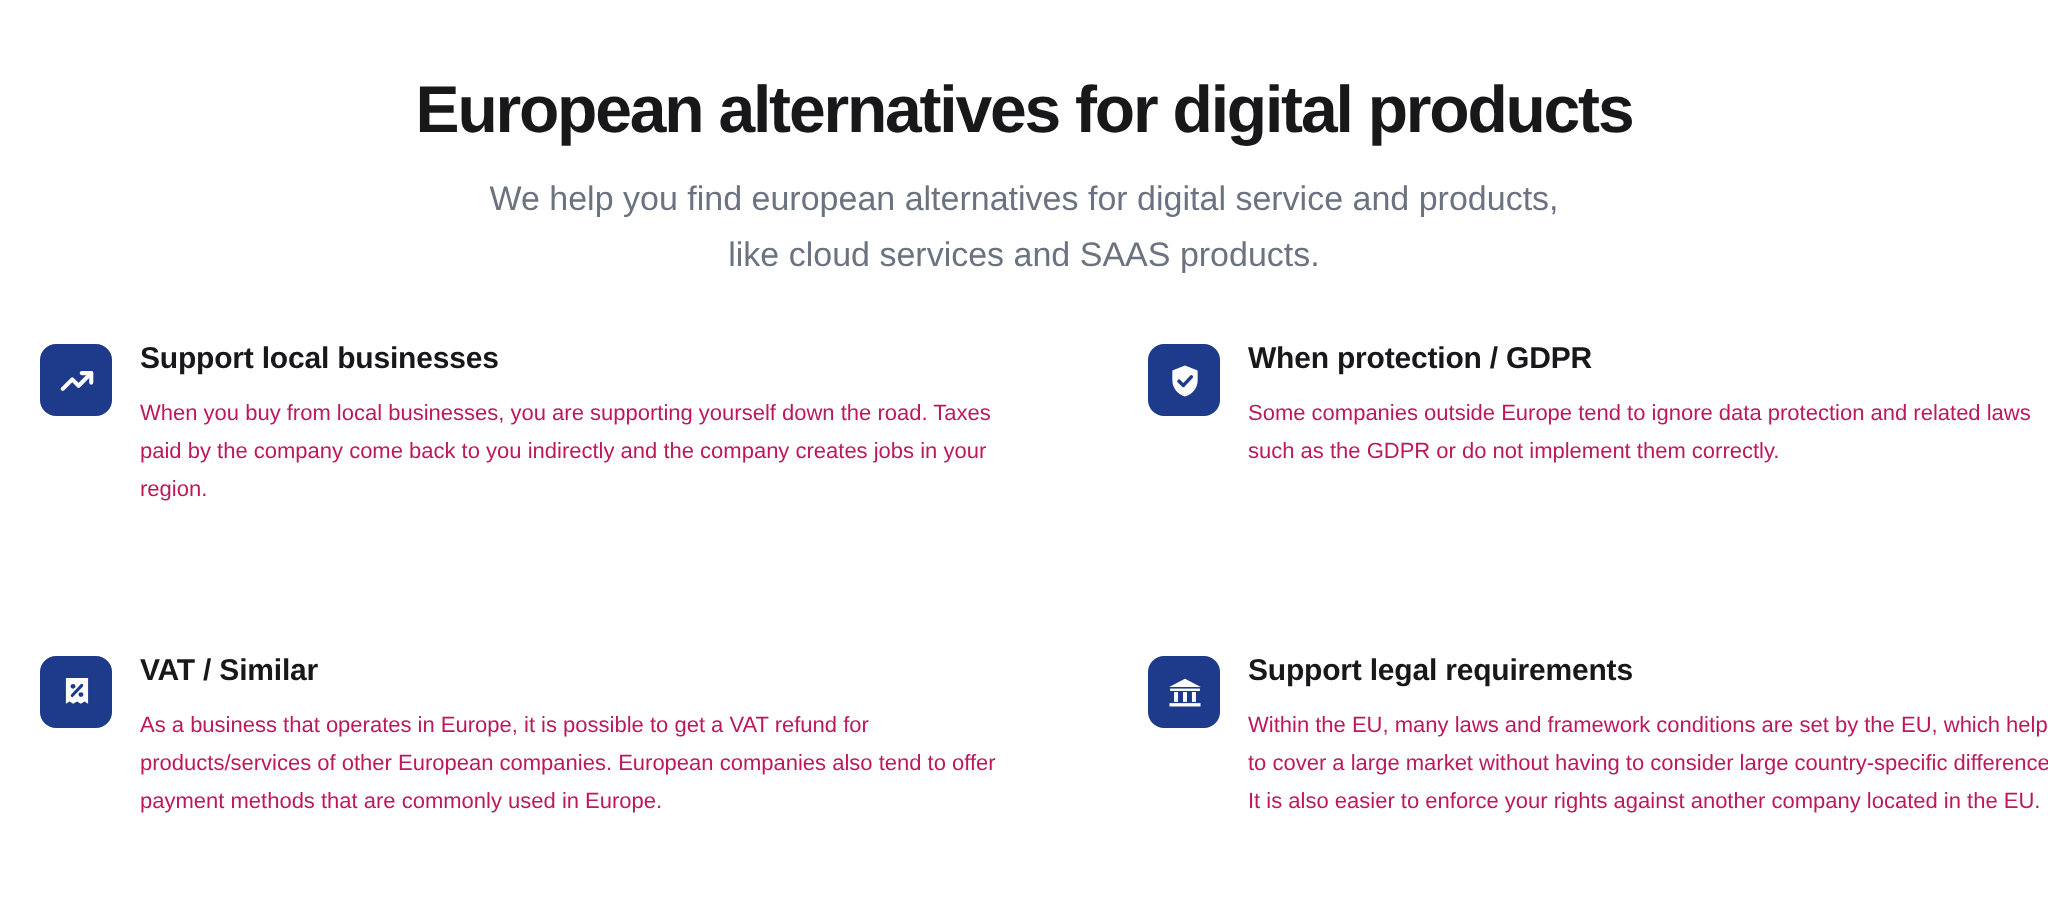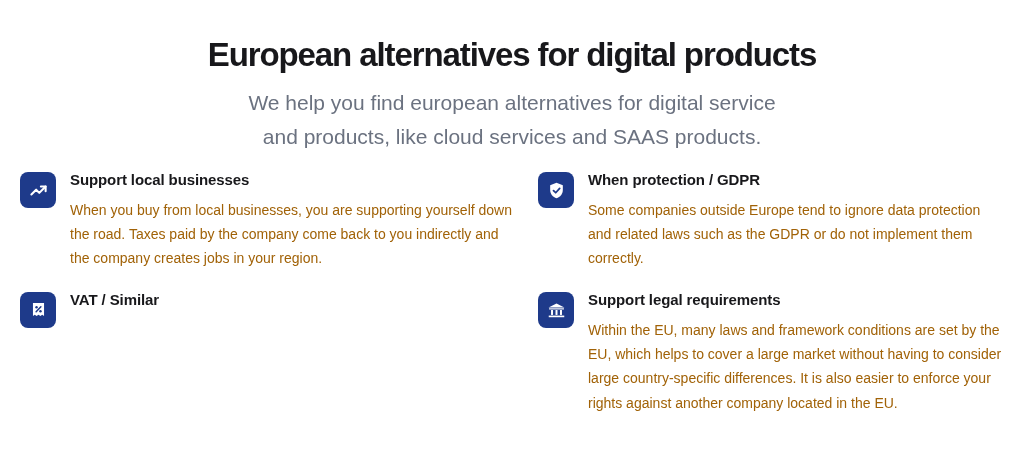--- a/index.html
+++ b/index.html
@@ -30,39 +30,40 @@
     font-size: 33px;
     font-weight: 700;
     letter-spacing: -1.1px;
     color: #18181b;
     line-height: 1.16;
     margin: 0;
     padding: 0 60px;
   }
   .hero-subtitle {
     margin: 12px auto 0 auto;
-    font-size: 21px;
+    font-size: 17px;
     font-weight: 400;
     color: #6b7280;
     line-height: 1.62;
     max-width: 560px;
   }
 
   
   .features {
     position: absolute;
     top: 170px;
     left: 0;
     width: 1024px;
     display: grid;
     grid-template-columns: 518px 486px;
     column-gap: 0px;
     row-gap: 0px;
     padding-left: 20px;
     box-sizing: border-box;
+    gap: 36px;
   }
   .feature {
     display: flex;
     align-items: flex-start;
     gap: 14px;
     padding-right: 22px;
     box-sizing: border-box;
     height: 120px;
   }
   .feature-icon {
@@ -87,23 +88,23 @@
   }
   .feature-title {
     font-size: 15px;
     font-weight: 600;
     color: #18181b;
     line-height: 1.3;
     margin: 0 0 8px 0;
     letter-spacing: -0.1px;
   }
   .feature-text {
-    font-size: 14px;
+    font-size: 11px;
     font-weight: 400;
-    color: #a16207;
+    color: #be185d;
     line-height: 1.74;
     margin: 0;
   }
   .col-right .feature-text { max-width: 432px; }
   .col-left  .feature-text { max-width: 448px; }
 </style>
 </head>
 <body>
 
 <div class="page">
@@ -145,20 +146,21 @@
       <div class="feature-icon">
         <svg viewBox="0 0 24 24" aria-hidden="true">
           <path d="M5 2.6h14v16.2l-2.3-1.5-2.3 1.5-2.4-1.5-2.4 1.5-2.3-1.5L5 18.8z" fill="#ffffff"></path>
           <line x1="9" y1="13.6" x2="15" y2="7.2" stroke="#1e3a8a" stroke-width="1.9" stroke-linecap="round"></line>
           <circle cx="9.5" cy="7.8" r="1.55" fill="#1e3a8a"></circle>
           <circle cx="14.5" cy="13" r="1.55" fill="#1e3a8a"></circle>
         </svg>
       </div>
       <div class="feature-body">
         <h2 class="feature-title">VAT / Similar</h2>
+        <p class="feature-text">As a business that operates in Europe, it is possible to get a VAT refund for products/services of other European companies. European companies also tend to offer payment methods that are commonly used in Europe.</p>
       </div>
     </div>
 
     <div class="feature col-right">
       <div class="feature-icon">
         <svg viewBox="0 0 24 24" aria-hidden="true">
           <polygon points="12,3 22,8.2 2,8.2" fill="#ffffff"></polygon>
           <rect x="2.6" y="9.2" width="18.8" height="1.5" fill="#ffffff"></rect>
           <rect x="5.1" y="11.4" width="2.5" height="6.2" fill="#ffffff"></rect>
           <rect x="10.75" y="11.4" width="2.5" height="6.2" fill="#ffffff"></rect>

